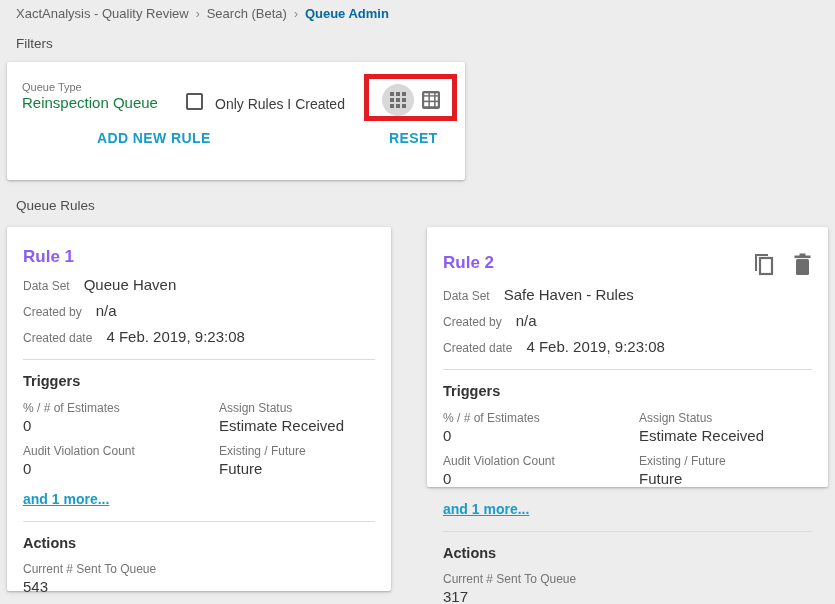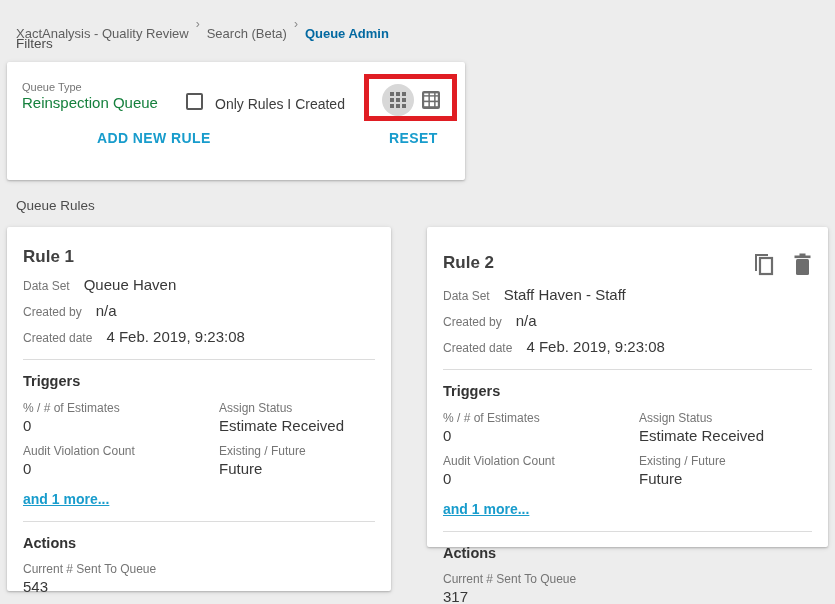--- a/index.html
+++ b/index.html
@@ -13,21 +13,21 @@
     font-family:"Liberation Sans","DejaVu Sans",sans-serif;
     background:#ededed;
     color:#3a3a3a;
     position:relative;
     overflow:hidden;
   }
   .screen{position:absolute;inset:0;}
 
   
   .breadcrumb{position:absolute;left:16px;top:6px;font-size:13px;color:#5f5f5f;display:flex;align-items:center;gap:7px;}
-  .breadcrumb .crumb{cursor:pointer;margin-top:20px;}
+  .breadcrumb .crumb{cursor:pointer;}
   .breadcrumb .sep{color:#8a8a8a;font-size:12px;}
   .breadcrumb .current{color:#0369a1;font-weight:bold;}
 
   .section-label{position:absolute;left:16px;font-size:13.5px;color:#4c4c4c;}
   .filters-label{top:36px;}
   .rules-label{top:198px;}
 
   
   .panel{
     position:absolute;background:#fff;border-radius:2px;
@@ -59,25 +59,25 @@
     color:var(--accent);font-family:inherit;font-size:14px;font-weight:bold;
     letter-spacing:.4px;cursor:pointer;white-space:nowrap;
   }
   .btn-add{left:90px;}
   .btn-export{left:226px;}
   .btn-reset{left:382px;}
 
   
   .card{padding:14px 16px 0 16px;font-size:15px;}
   .card-1{left:7px;top:227px;width:384px;height:364px;}
-  .card-2{left:427px;top:227px;width:401px;height:320px;}
+  .card-2{left:427px;top:227px;width:401px;height:260px;}
   .card-2 .card-inner{padding-top:6px;}
 
   .card-header{display:flex;align-items:flex-start;justify-content:space-between;}
-  .card-title{font-size:17px;font-weight:bold;color:#404040;margin-top:6px;}
+  .card-title{font-size:17px;font-weight:bold;color:#8b5cf6;margin-top:6px;}
   .card-icons{display:flex;gap:18px;margin-top:6px;}
   .icon-btn{background:none;border:none;cursor:pointer;padding:0;line-height:0;}
 
   .field-row{display:flex;align-items:baseline;margin-top:9px;}
   .field-row .f-label{font-size:12px;color:#757575;margin-right:14px;}
   .field-row .f-value{font-size:15px;color:#383838;}
 
   .divider{height:1px;background:#dcdcdc;margin:14px 0 0 0;}
 
   .sub-head{font-size:14.5px;font-weight:bold;color:#333;margin-top:13px;}
@@ -222,21 +222,21 @@
               <rect x="3" y="6" width="13" height="16" rx="1.5" fill="var(--icon_gray)"></rect>
               <rect x="1.5" y="2.5" width="16" height="2.6" fill="var(--icon_gray)"></rect>
               <rect x="6.5" y="0.5" width="6" height="2.6" fill="var(--icon_gray)"></rect>
             </svg>
           </button>
         </div>
       </div>
 
       <div class="field-row">
         <span class="f-label">Data Set</span>
-        <span class="f-value">Staff Haven - Staff</span>
+        <span class="f-value">Safe Haven - Rules</span>
       </div>
       <div class="field-row">
         <span class="f-label">Created by</span>
         <span class="f-value">n/a</span>
       </div>
       <div class="field-row">
         <span class="f-label">Created date</span>
         <span class="f-value">4 Feb. 2019, 9:23:08</span>
       </div>
 

